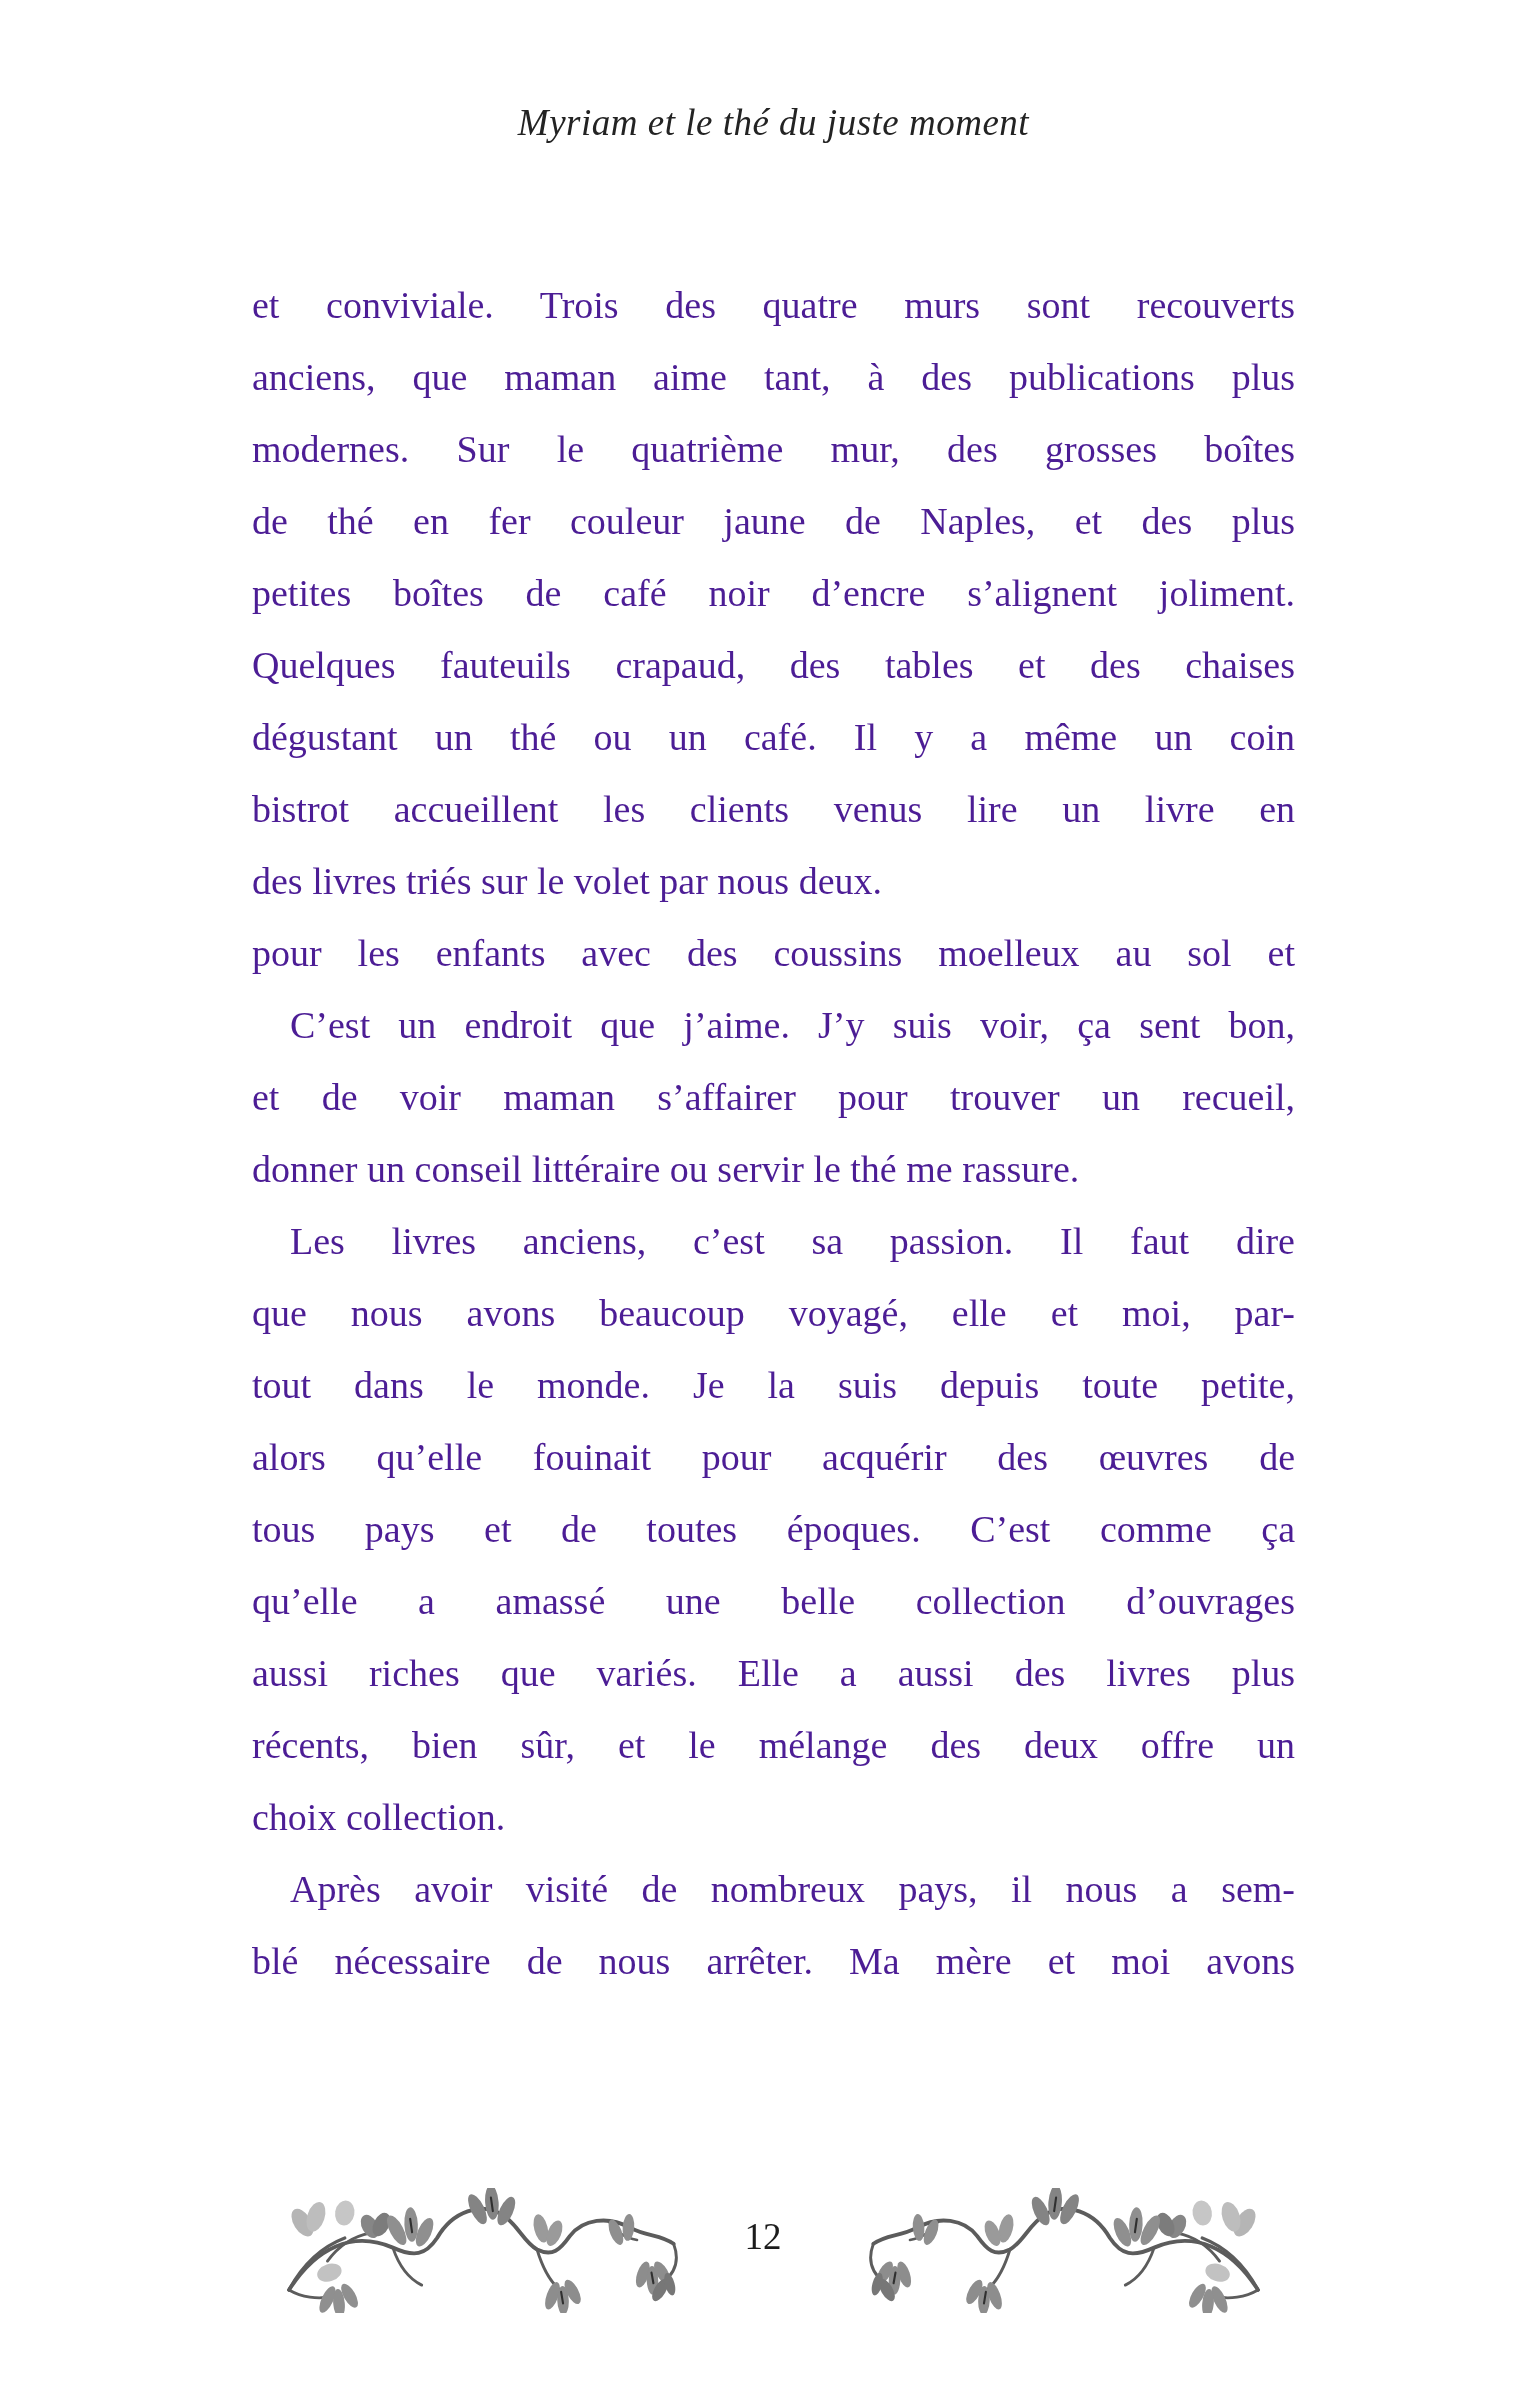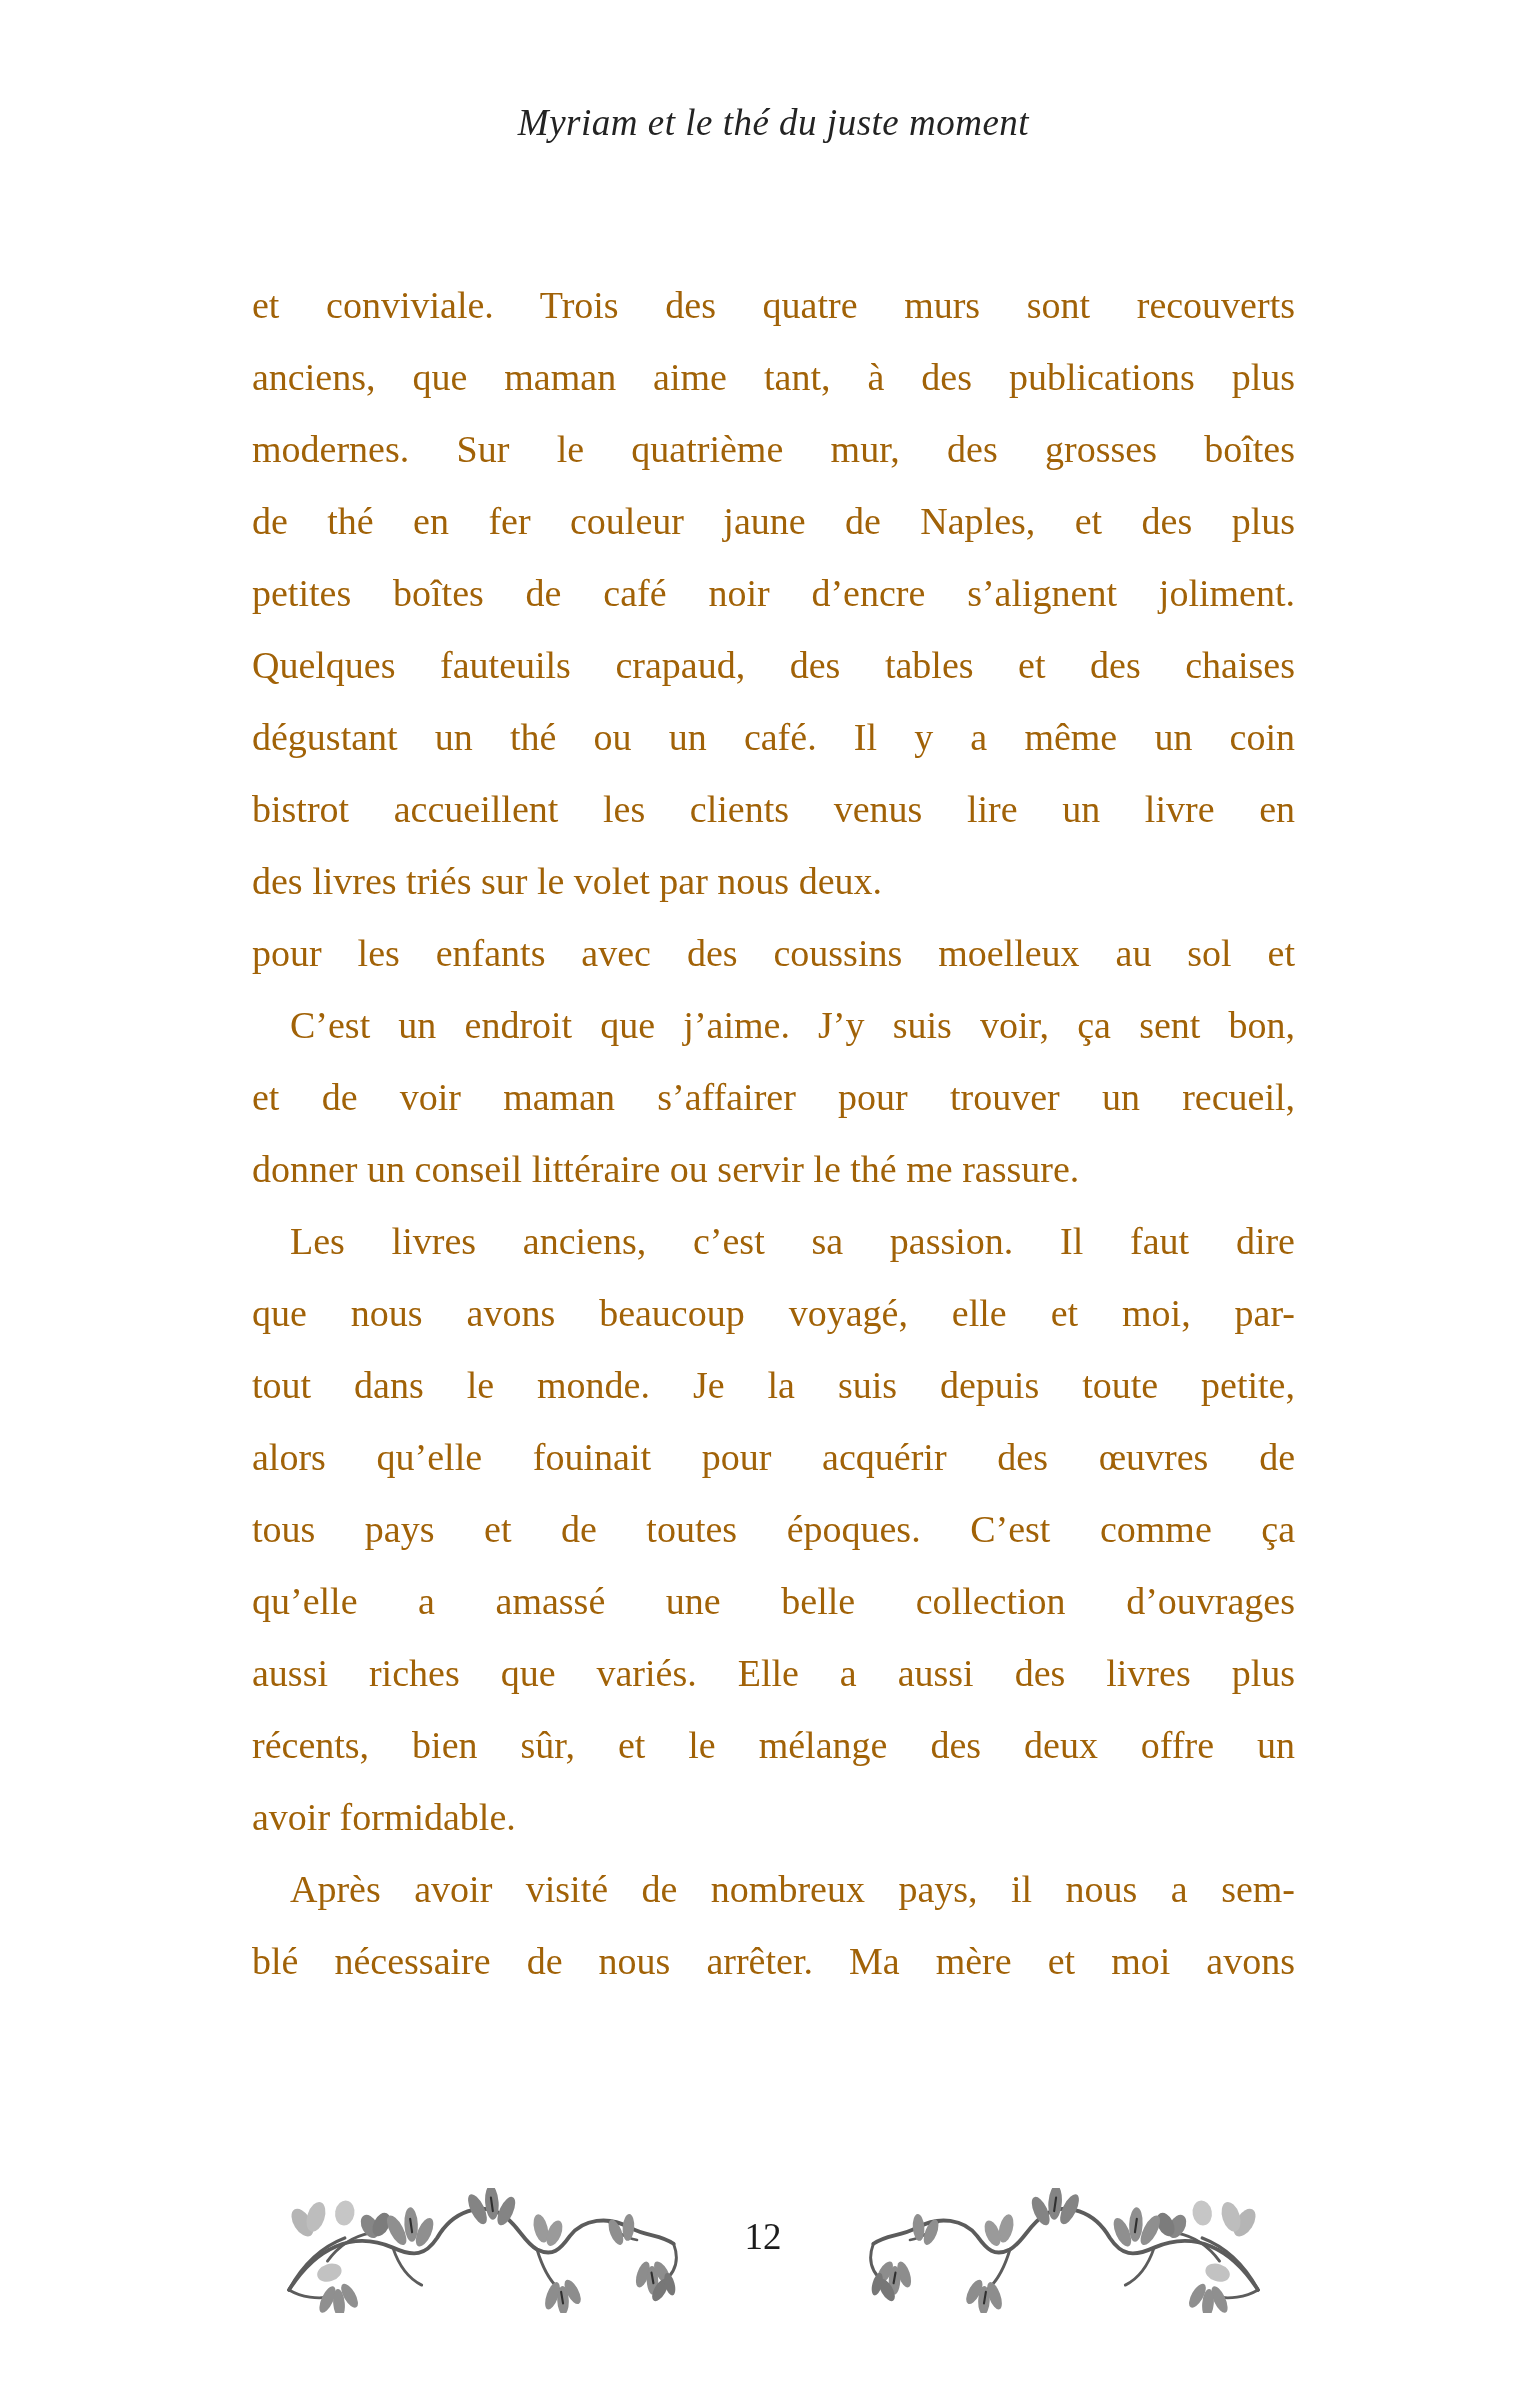--- a/index.html
+++ b/index.html
@@ -8,21 +8,21 @@
     background:#ffffff; overflow:hidden;
     font-family:"Liberation Serif", serif; color:#1f1f1f;
   }
   .running-header {
     position:absolute; left:252px; width:1043px; top:100px;
     text-align:center; font-style:italic; font-size:37px; line-height:46px;
     color:#232323; letter-spacing:0.5px;
   }
   .text-block {
     position:absolute; left:252px; top:269px; width:1043px;
-    font-size:38px; color:#a16207;
+    font-size:38px; color:#4c1d95;
   }
   .line { height:72px; line-height:72px; white-space:normal; text-align:left; }
   .line.justify { text-align:justify; text-align-last:justify; }
   .line.indent { text-indent:38px; }
   .footer { position:absolute; left:0; top:2188px; width:1532px; height:134px; }
   .ornament { position:absolute; top:0; width:415px; height:125px; }
   .ornament.left { left:269px; }
   .ornament.right { left:863px; transform:scaleX(-1); }
   .page-number {
     position:absolute; left:715px; top:27px; width:96px;
@@ -53,21 +53,21 @@
       <div class="line justify">et de voir maman s’affairer pour trouver un recueil,</div>
       <div class="line">donner un conseil littéraire ou servir le thé me rassure.</div>
       <div class="line justify indent">Les livres anciens, c’est sa passion. Il faut dire</div>
       <div class="line justify">que nous avons beaucoup voyagé, elle et moi, par-</div>
       <div class="line justify">tout dans le monde. Je la suis depuis toute petite,</div>
       <div class="line justify">alors qu’elle fouinait pour acquérir des œuvres de</div>
       <div class="line justify">tous pays et de toutes époques. C’est comme ça</div>
       <div class="line justify">qu’elle a amassé une belle collection d’ouvrages</div>
       <div class="line justify">aussi riches que variés. Elle a aussi des livres plus</div>
       <div class="line justify">récents, bien sûr, et le mélange des deux offre un</div>
-      <div class="line">avoir formidable.</div>
+      <div class="line">choix collection.</div>
       <div class="line justify indent">Après avoir visité de nombreux pays, il nous a sem-</div>
       <div class="line justify">blé nécessaire de nous arrêter. Ma mère et moi avons</div>
     </div>
 
   <div class="footer">
 
     <svg class="ornament left" viewBox="0 0 430 130" xmlns="http://www.w3.org/2000/svg" aria-hidden="true">
       <g>
 
         <path class="stem" stroke-width="4" d="M20,106 C48,62 86,44 128,62 C150,72 162,70 174,52 C190,24 220,14 242,28 C258,38 264,56 278,64 C294,72 302,64 312,50 C326,32 352,29 374,41 C394,51 406,48 420,58"></path>

